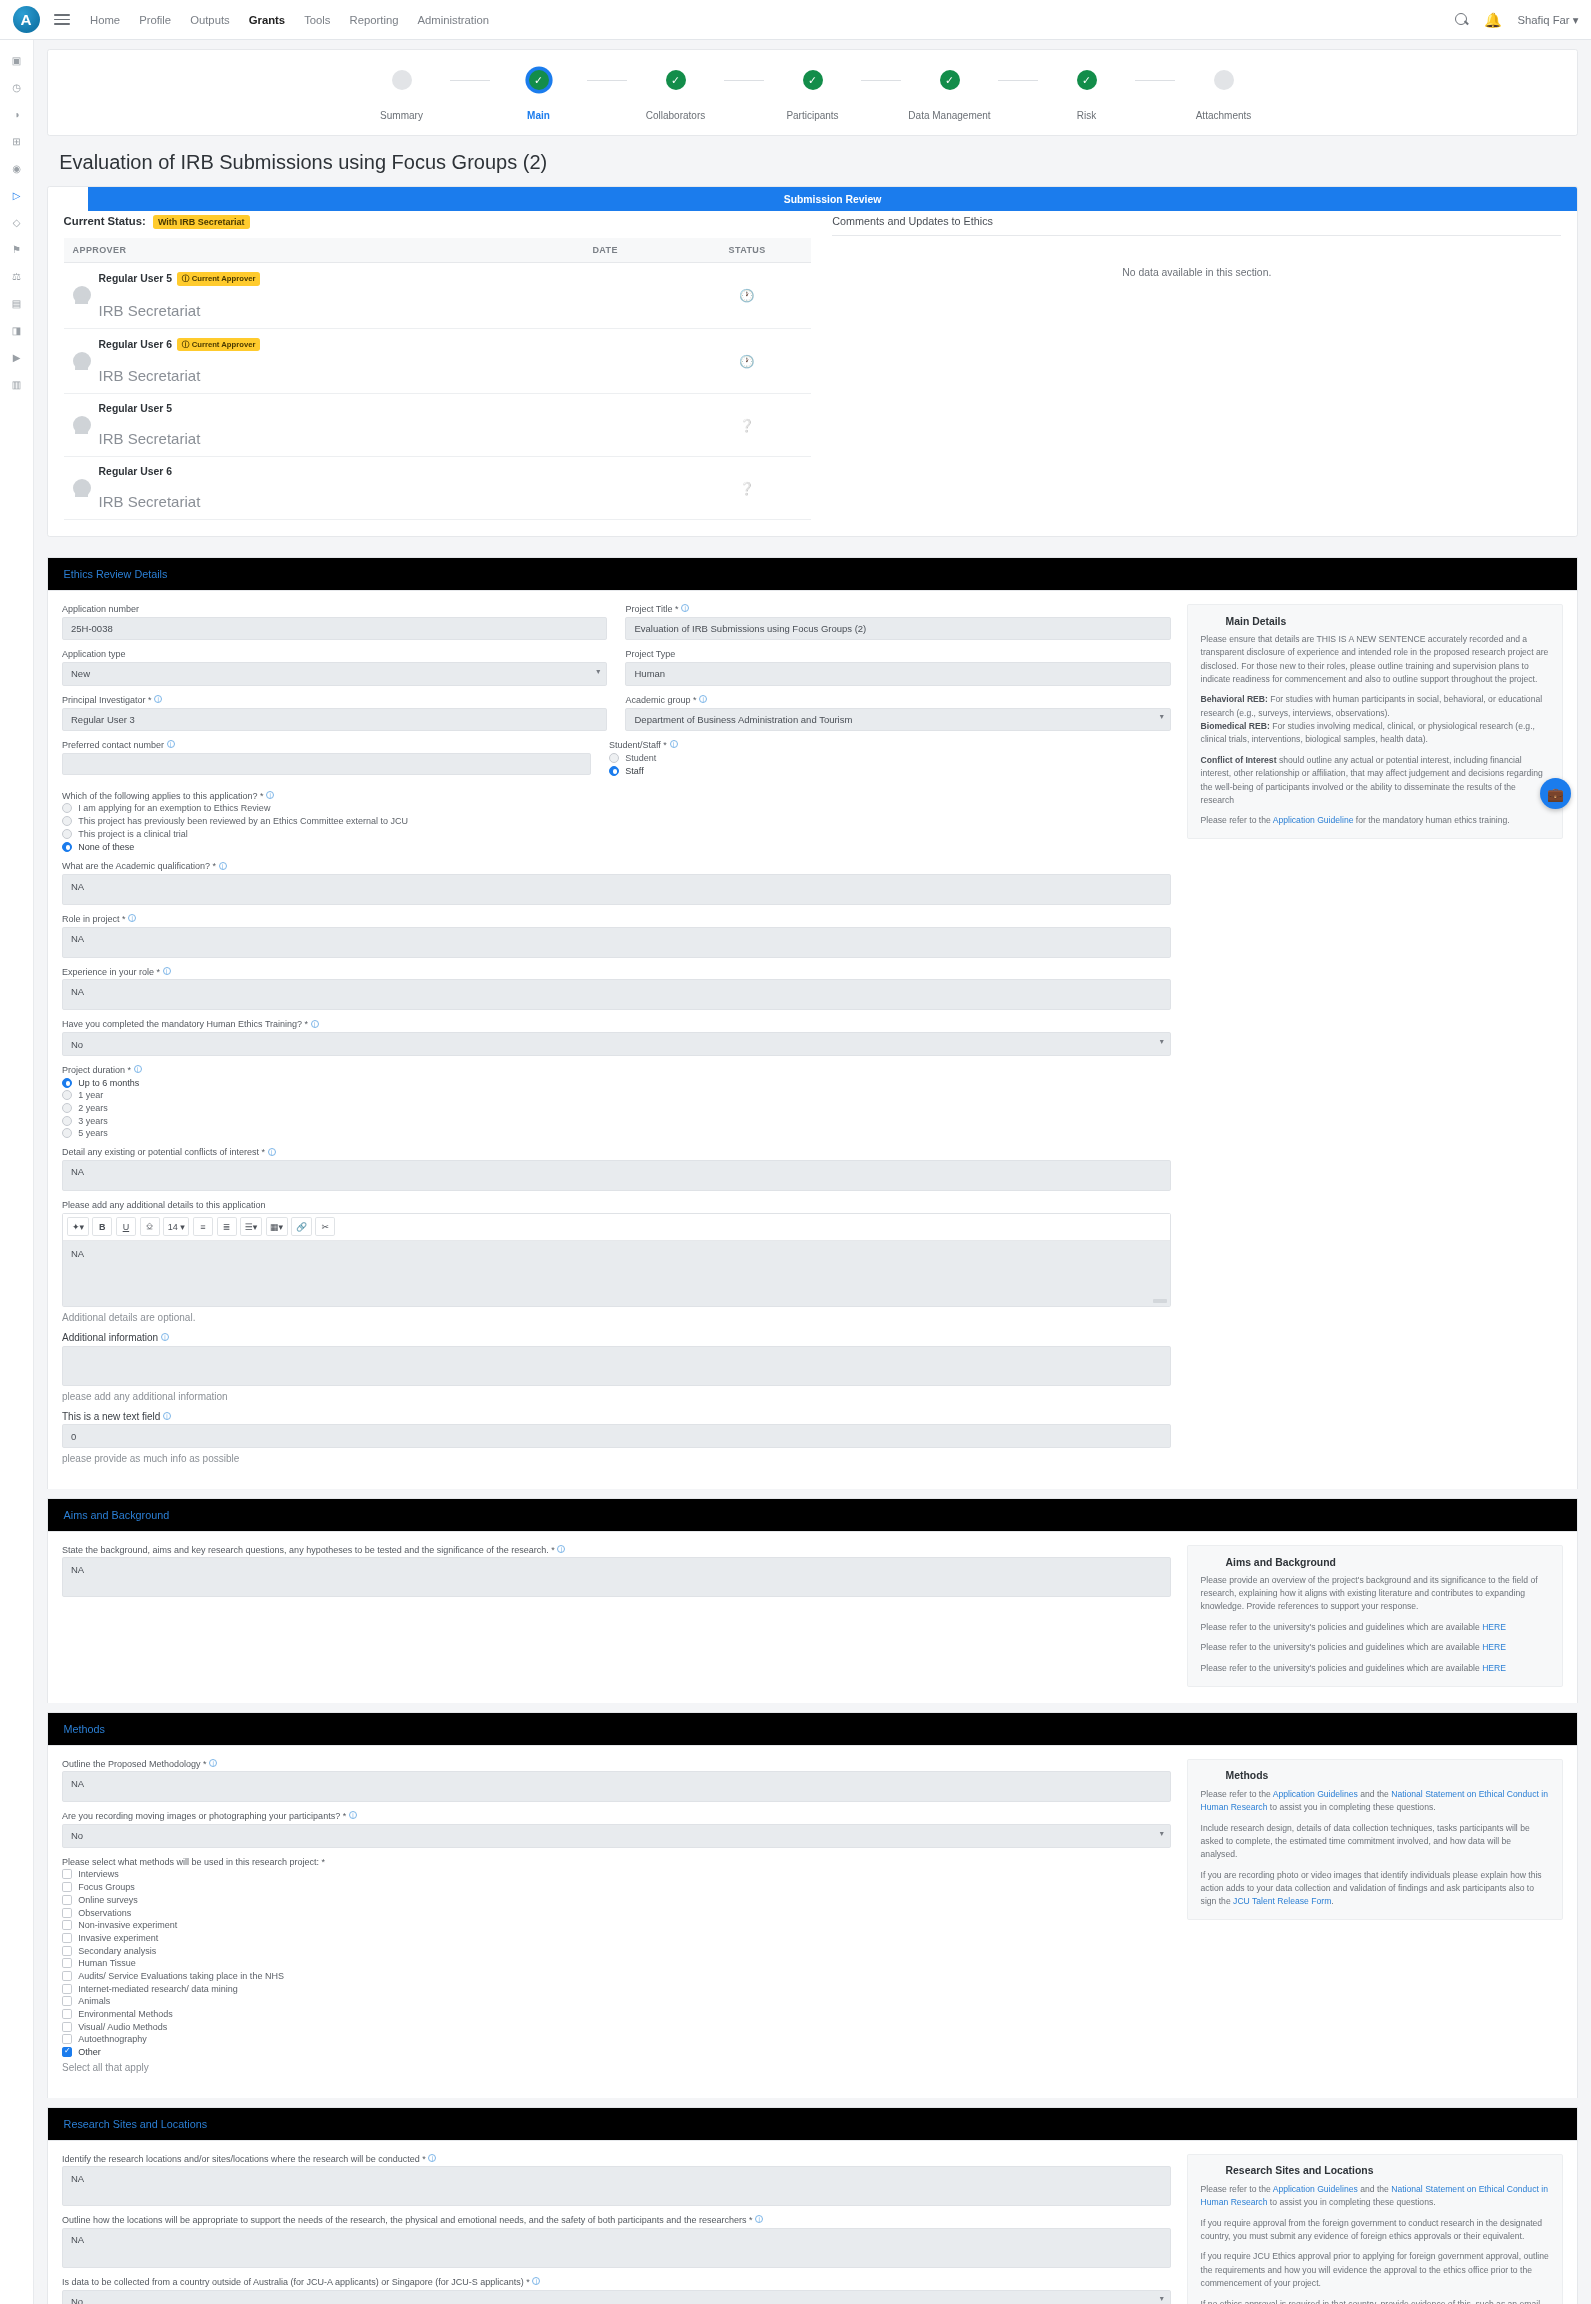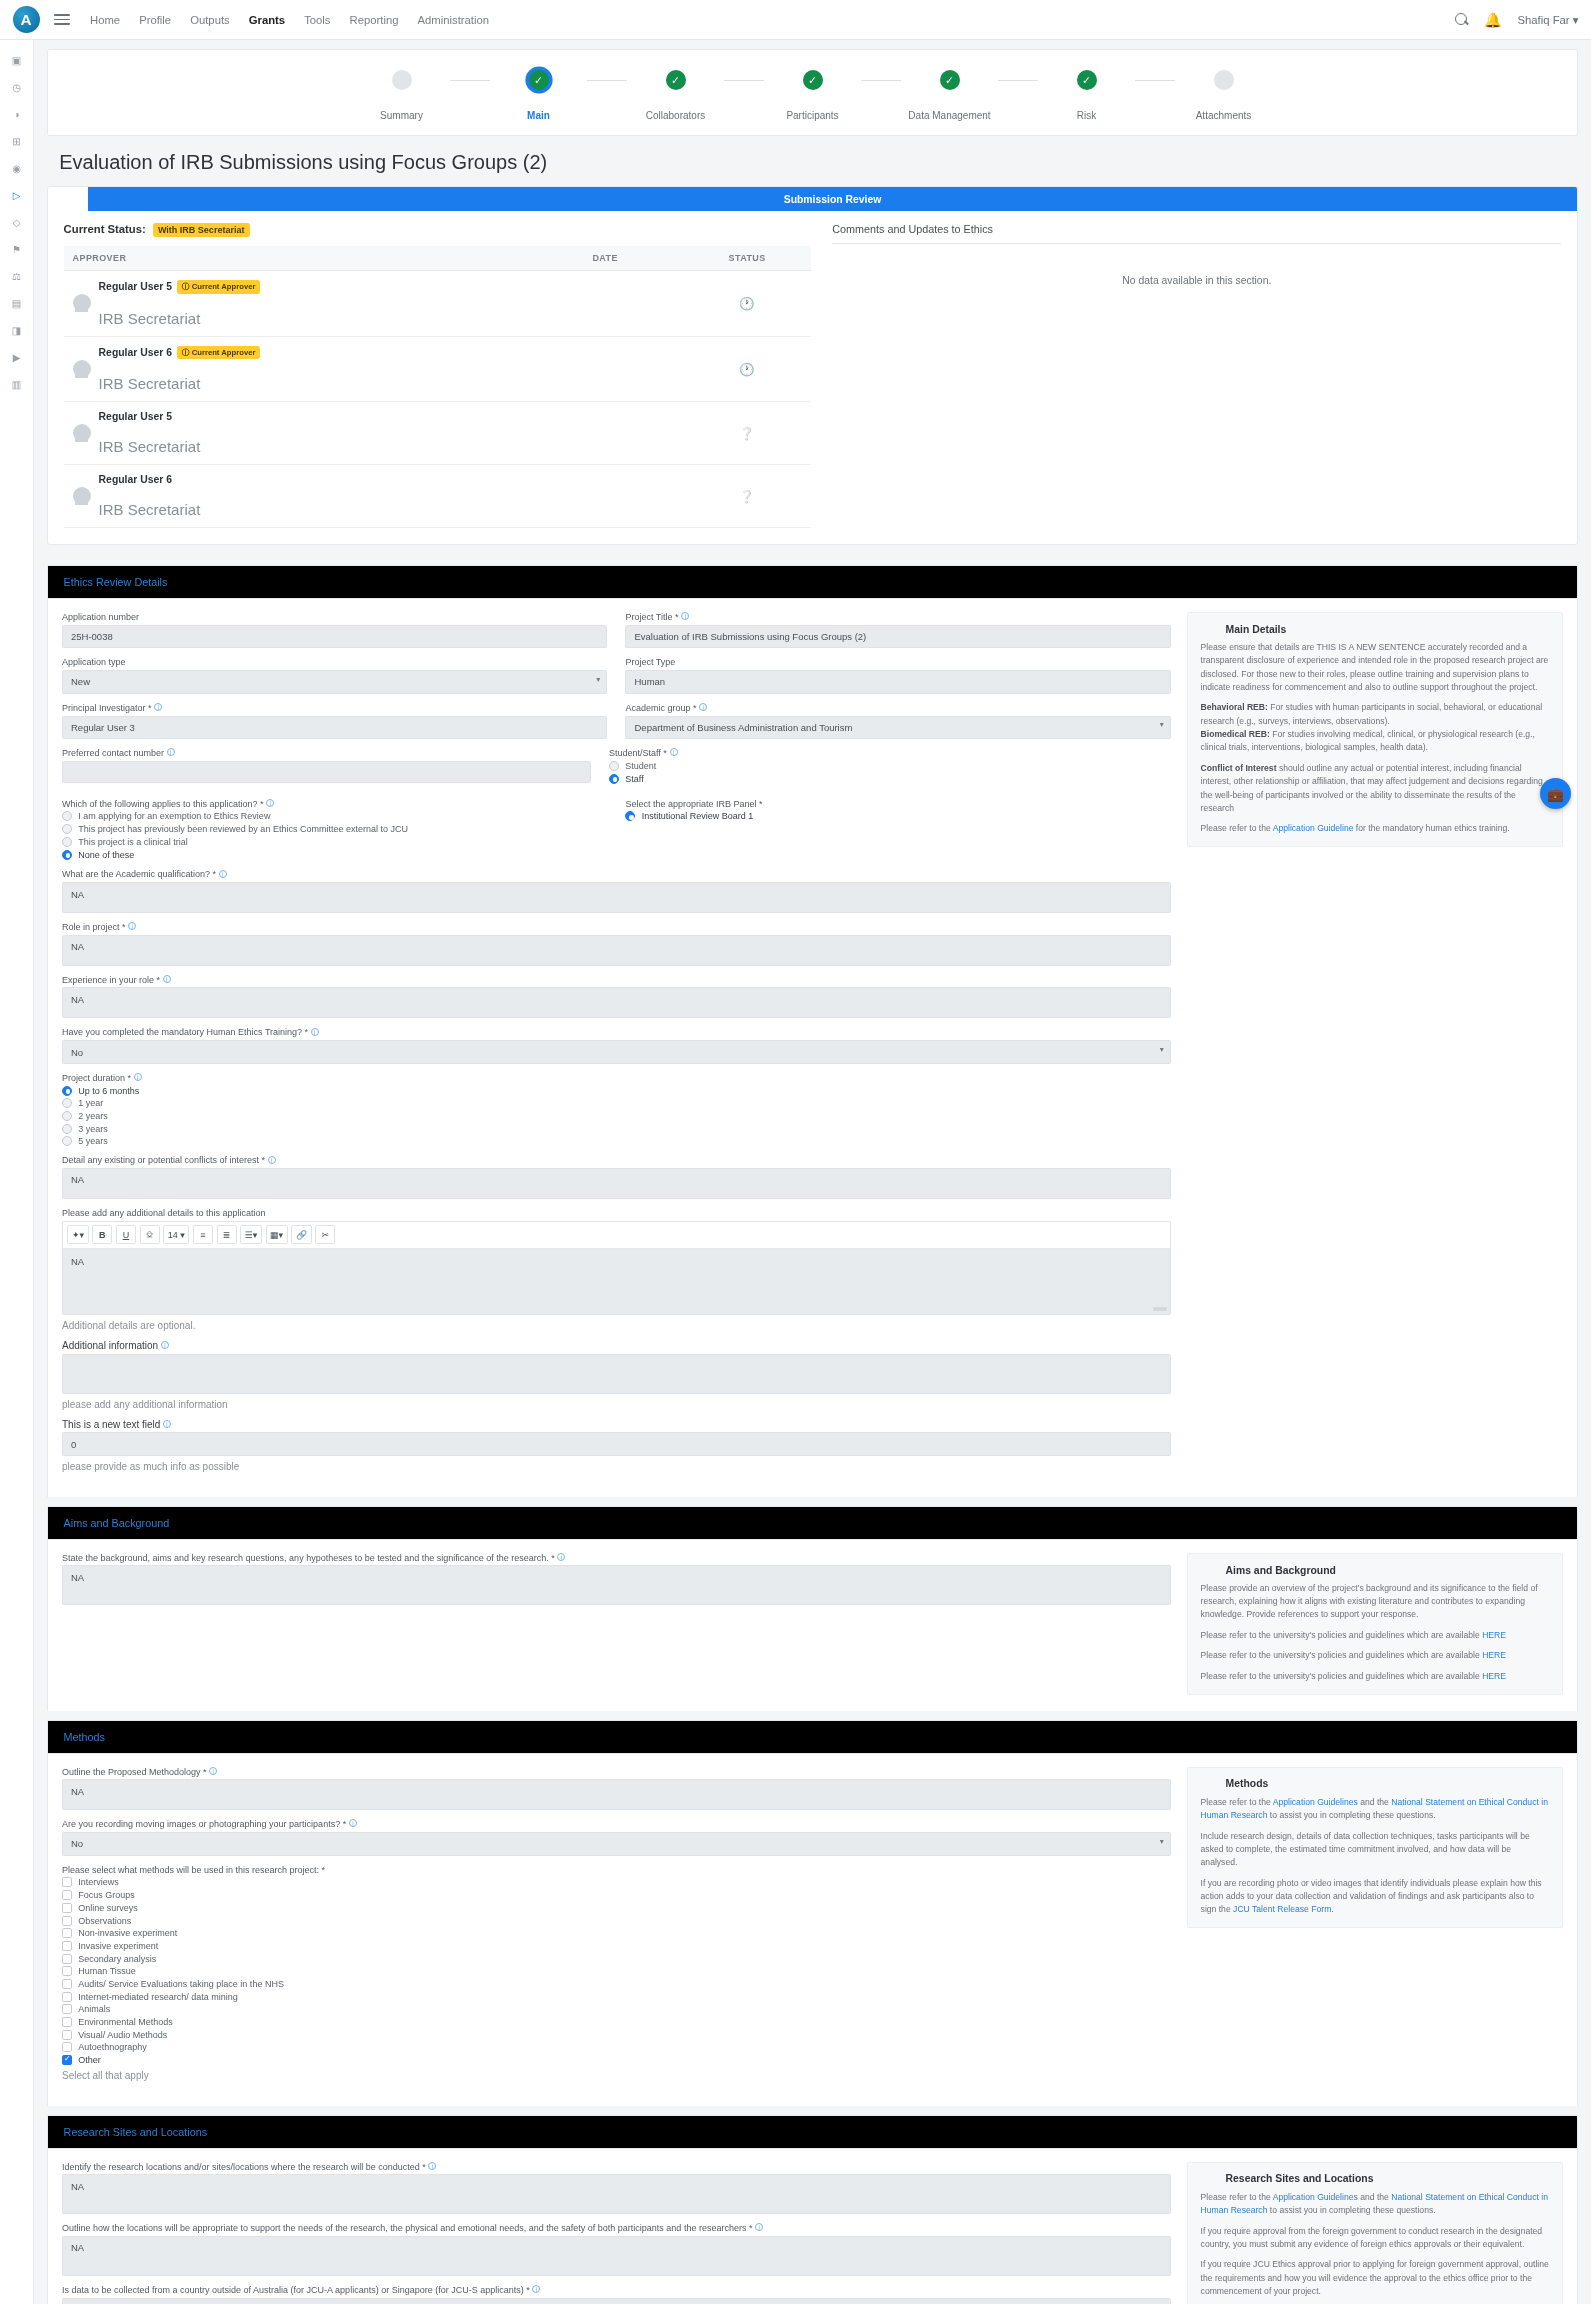--- a/index.html
+++ b/index.html
@@ -96,21 +96,21 @@
     font-size: 20px; font-weight: normal; color:#2e3338;
     margin: 14.4px 0 12.6px 12.6px;
   }
 
   
   .review-card { margin-bottom: 20px; overflow:hidden; }
   .review-bar {
     background:#1b7ced; color:#fff; text-align:center;
     font-size:10.4px; font-weight:bold; padding:6.3px 0;margin-left:40px;
   }
-  .review-body { padding: 12px 16px 16px 16px; display:flex; gap:21.6px;}
+  .review-body { padding: 4px 16px 16px 16px; display:flex; gap:21.6px;}
   .review-left { width: 747px; }
   .cur-status { font-size:11.3px; font-weight:bold; color:#2e3338; margin-bottom:10.8px;}
   .badge-amber {
     background:#ffcb2d; color:#4b3a00; font-size:9px; font-weight:bold;
     padding:1.8px 5.4px; border-radius:2.7px; margin-left:3.6px;
   }
   table.approvers { width:100%; border-collapse:collapse; }
   table.approvers th {
     text-align:left; font-size:9px; letter-spacing:0.4px; color:#7b8087;
     background:#f7f8f9; padding:7.2px 9px; border-bottom:0.9px solid #e6e8eb;
@@ -493,29 +493,20 @@
                 <div class="opt">
                   <span class="radio"></span>
                   <span class="otxt">This project is a clinical trial</span>
                 </div>
                 <div class="opt on">
                   <span class="radio on"></span>
                   <span class="otxt">None of these</span>
                 </div>
               </div>
           </div>
-          <div class="col">
-            <label class="fl">Select the appropriate IRB Panel *</label>
-            <div id="irb-opts">
-                <div class="opt on">
-                  <span class="radio on"></span>
-                  <span class="otxt">Institutional Review Board 1</span>
-                </div>
-              </div>
-          </div>
         </div>
 
         <div class="fgroup" style="margin-top:7.2px">
           <label class="fl"><span>What are the Academic qualification? *</span><i class="info-i">i</i></label>
           <div class="inp ta">NA</div>
         </div>
         <div class="fgroup">
           <label class="fl"><span>Role in project *</span><i class="info-i">i</i></label>
           <div class="inp ta">NA</div>
         </div>

